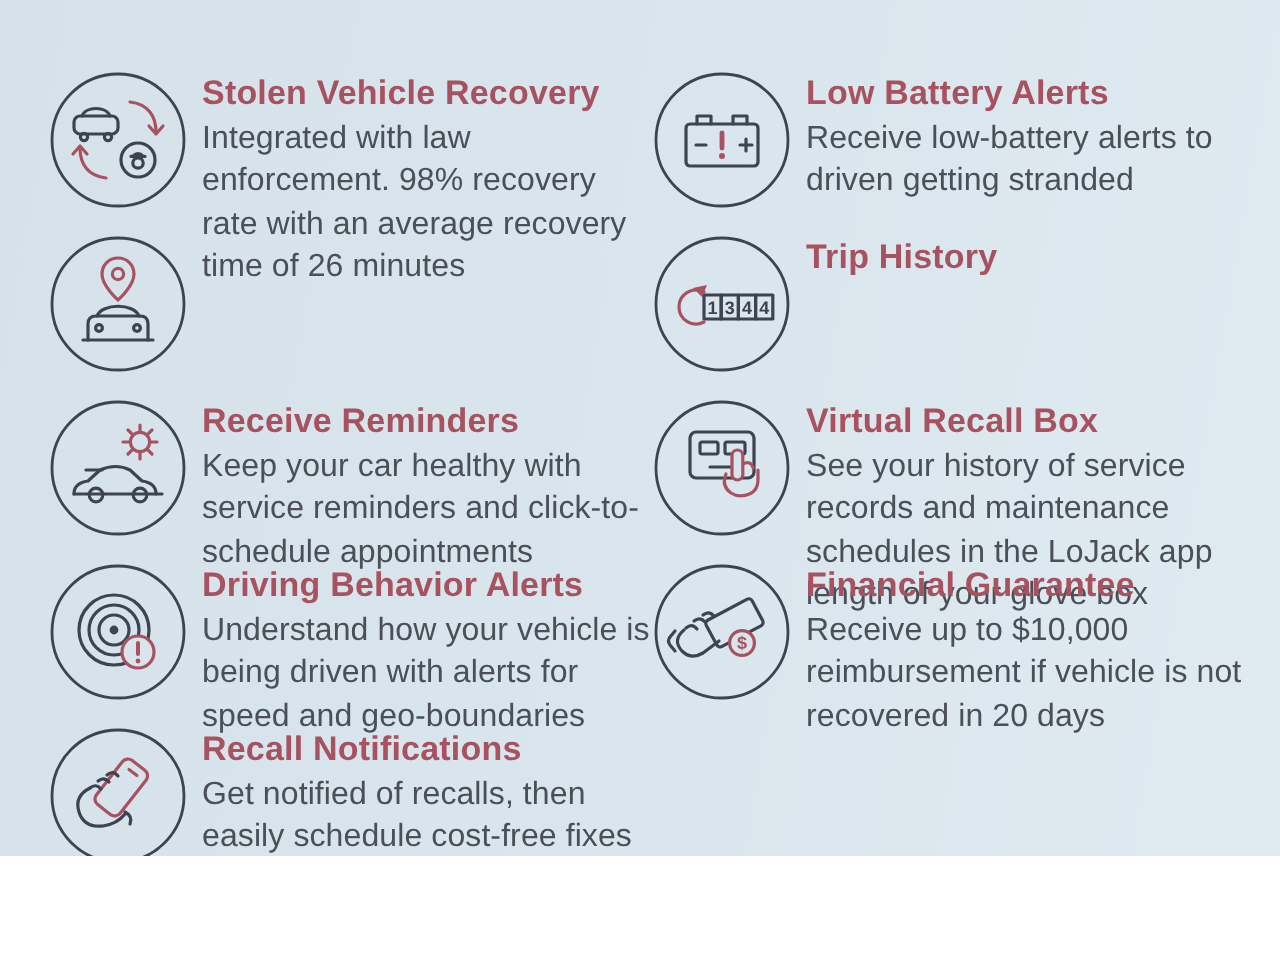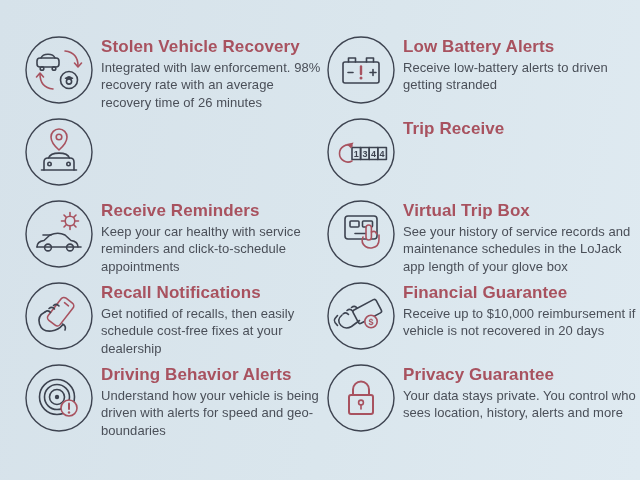--- a/index.html
+++ b/index.html
@@ -1,34 +1,34 @@
 <!DOCTYPE html>
 <html><head>
 <meta charset="utf-8">
 <style>
   html,body{margin:0;padding:0;}
   .canvas{
-    width:640px;height:480px;
+    width:640px;height:428px;
     background:linear-gradient(100deg,#d6e2ea 0%,#dae6ed 55%,#dfeaf1 100%);
     font-family:"Liberation Sans", sans-serif;
     overflow:hidden;position:relative;
   }
   .wrap{display:flex;padding:34px 0 0 24px;}
   .col{display:flex;flex-direction:column;}
   .col-left{width:302px;}
   .col-right{width:314px;margin-left:0px;}
   .cell{display:flex;height:82px;align-items:flex-start;}
   .icon-wrap{flex:0 0 70px;margin-right:7px;margin-top:1px;}
   .txt{flex:1;padding-top:3px;}
   .title{
     font-size:17px;font-weight:bold;color:#a8525f;
     margin:0 0 2px 0;letter-spacing:.1px;
   }
   .desc{
-    font-size:13px;line-height:1.33;color:#4a4f58;margin:0;
+    font-size:16px;line-height:1.33;color:#4a4f58;margin:0;
     letter-spacing:.05px;
   }
   svg .dk{stroke:#3d4350;fill:none;stroke-width:1.6;stroke-linecap:round;stroke-linejoin:round;}
   svg .rd{stroke:#a8525f;fill:none;stroke-width:1.6;stroke-linecap:round;stroke-linejoin:round;}
   svg .oc{stroke:#3d4350;fill:none;stroke-width:1.4;}
   svg .dkt{fill:#3d4350;font-size:9px;font-weight:bold;font-family:"Liberation Sans",sans-serif;}
   svg .rdt{fill:#a8525f;font-size:9px;font-weight:bold;font-family:"Liberation Sans",sans-serif;}
   svg .bgfill{fill:#d9e5ec;}
 </style>
 </head>
@@ -93,51 +93,51 @@
         <div class="txt">
           <h3 class="title">Receive Reminders</h3>
           <p class="desc">Keep your car healthy with service reminders and click-to-schedule appointments</p>
         </div>
       </div>
 
       <div class="cell">
         <span class="icon-wrap">
           <svg width="70" height="70" viewBox="0 0 70 70">
             <circle class="oc" cx="35" cy="35" r="33"></circle>
+            <circle cx="33" cy="34" r="2.2" fill="#3d4350"></circle>
+            <circle class="dk" cx="33" cy="34" r="7.5"></circle>
+            <circle class="dk" cx="33" cy="34" r="12.5"></circle>
+            <circle class="dk" cx="33" cy="34" r="17.5"></circle>
+            <circle class="rd bgfill" cx="45" cy="45" r="8"></circle>
+            <path class="rd" d="M45 40.5 v5.5" style="stroke-width:2"></path>
+            <circle cx="45" cy="49.5" r="1.2" fill="#a8525f"></circle>
+          </svg>
+        </span>
+        <div class="txt">
+          <h3 class="title">Driving Behavior Alerts</h3>
+          <p class="desc">Understand how your vehicle is being driven with alerts for speed and geo-boundaries</p>
+        </div>
+      </div>
+
+      <div class="cell">
+        <span class="icon-wrap">
+          <svg width="70" height="70" viewBox="0 0 70 70">
+            <circle class="oc" cx="35" cy="35" r="33"></circle>
             <g transform="rotate(38 35 32)">
               <rect class="rd" x="28" y="16" width="15" height="28" rx="3.5"></rect>
               <path class="rd" d="M33 20.5 h5"></path>
             </g>
             <path class="dk" d="M21 31 q-8 4 -5.5 12 q2.5 8 12 7 q7 -1 11 -6"></path>
             <path class="dk" d="M21 31 q3 -2.5 5.5 0.5 M25 27.5 q3 -2.5 5.5 0.5 M29.5 24.5 q3 -2.5 5.5 0.5"></path>
             <path class="dk" d="M38.5 43 q4 2 2.5 6"></path>
           </svg>
         </span>
         <div class="txt">
           <h3 class="title">Recall Notifications</h3>
           <p class="desc">Get notified of recalls, then easily schedule cost-free fixes at your dealership</p>
-        </div>
-      </div>
-
-      <div class="cell">
-        <span class="icon-wrap">
-          <svg width="70" height="70" viewBox="0 0 70 70">
-            <circle class="oc" cx="35" cy="35" r="33"></circle>
-            <circle cx="33" cy="34" r="2.2" fill="#3d4350"></circle>
-            <circle class="dk" cx="33" cy="34" r="7.5"></circle>
-            <circle class="dk" cx="33" cy="34" r="12.5"></circle>
-            <circle class="dk" cx="33" cy="34" r="17.5"></circle>
-            <circle class="rd bgfill" cx="45" cy="45" r="8"></circle>
-            <path class="rd" d="M45 40.5 v5.5" style="stroke-width:2"></path>
-            <circle cx="45" cy="49.5" r="1.2" fill="#a8525f"></circle>
-          </svg>
-        </span>
-        <div class="txt">
-          <h3 class="title">Driving Behavior Alerts</h3>
-          <p class="desc">Understand how your vehicle is being driven with alerts for speed and geo-boundaries</p>
         </div>
       </div>
 
     </div>
 
     <div class="col col-right">
 
       <div class="cell">
         <span class="icon-wrap">
           <svg width="70" height="70" viewBox="0 0 70 70">
@@ -166,39 +166,39 @@
             <rect class="dk" x="51.8" y="30.5" width="8.6" height="12"></rect>
             <text class="dkt" x="30.3" y="40" text-anchor="middle">1</text>
             <text class="dkt" x="38.9" y="40" text-anchor="middle">3</text>
             <text class="dkt" x="47.5" y="40" text-anchor="middle">4</text>
             <text class="dkt" x="56.1" y="40" text-anchor="middle">4</text>
             <path class="rd" d="M26 29 a8.5 8.5 0 1 0 0 15"></path>
             <path d="M27.5 25.5 l-7 1.5 l4.5 4.5 z" fill="#a8525f"></path>
           </svg>
         </span>
         <div class="txt">
-          <h3 class="title">Trip Receive</h3>
+          <h3 class="title">Trip History</h3>
         </div>
       </div>
 
       <div class="cell">
         <span class="icon-wrap">
           <svg width="70" height="70" viewBox="0 0 70 70">
             <circle class="oc" cx="35" cy="35" r="33"></circle>
             <rect class="dk" x="19" y="17" width="32" height="23" rx="3"></rect>
             <rect class="dk" x="24" y="22" width="9" height="6" rx="1"></rect>
             <rect class="dk" x="36.5" y="22" width="10" height="6" rx="1"></rect>
             <path class="dk" d="M29 34.5 h12"></path>
             <rect class="rd bgfill" x="40" y="26" width="5.4" height="15" rx="2.7"></rect>
             <path class="rd" d="M37 38 q-2.5 6 2.5 9.5 q3 2 7 1.2 q6.5 -1.2 6.5 -8.2 v-4.5"></path>
             <path class="rd" d="M45.4 33 q4 -2 5.2 2"></path>
           </svg>
         </span>
         <div class="txt">
-          <h3 class="title">Virtual Trip Box</h3>
+          <h3 class="title">Virtual Recall Box</h3>
           <p class="desc">See your history of service records and maintenance schedules in the LoJack app length of your glove box</p>
         </div>
       </div>
 
       <div class="cell">
         <span class="icon-wrap">
           <svg width="70" height="70" viewBox="0 0 70 70">
             <circle class="oc" cx="35" cy="35" r="33"></circle>
             <g transform="rotate(-28 41 30)">
               <rect class="dk" x="28" y="23" width="26" height="15" rx="2"></rect>
@@ -209,31 +209,16 @@
             <circle class="rd bgfill" cx="45" cy="40.5" r="6.2"></circle>
             <text class="rdt" x="45" y="43.6" text-anchor="middle">$</text>
           </svg>
         </span>
         <div class="txt">
           <h3 class="title">Financial Guarantee</h3>
           <p class="desc">Receive up to $10,000 reimbursement if vehicle is not recovered in 20 days</p>
         </div>
       </div>
 
-      <div class="cell">
-        <span class="icon-wrap">
-          <svg width="70" height="70" viewBox="0 0 70 70">
-            <circle class="oc" cx="35" cy="35" r="33"></circle>
-            <path class="rd" d="M27 32 v-5.5 a8 8 0 0 1 16 0 v5.5" style="stroke-width:2"></path>
-            <rect class="rd" x="23" y="32" width="24" height="19" rx="2" style="stroke-width:2"></rect>
-            <circle class="rd" cx="35" cy="39.5" r="2.4"></circle>
-            <path class="rd" d="M35 42 v4"></path>
-          </svg>
-        </span>
-        <div class="txt">
-          <h3 class="title">Privacy Guarantee</h3>
-          <p class="desc">Your data stays private. You control who sees location, history, alerts and more</p>
-        </div>
-      </div>
 
     </div>
   </div>
 </div>
 
 </body></html>

